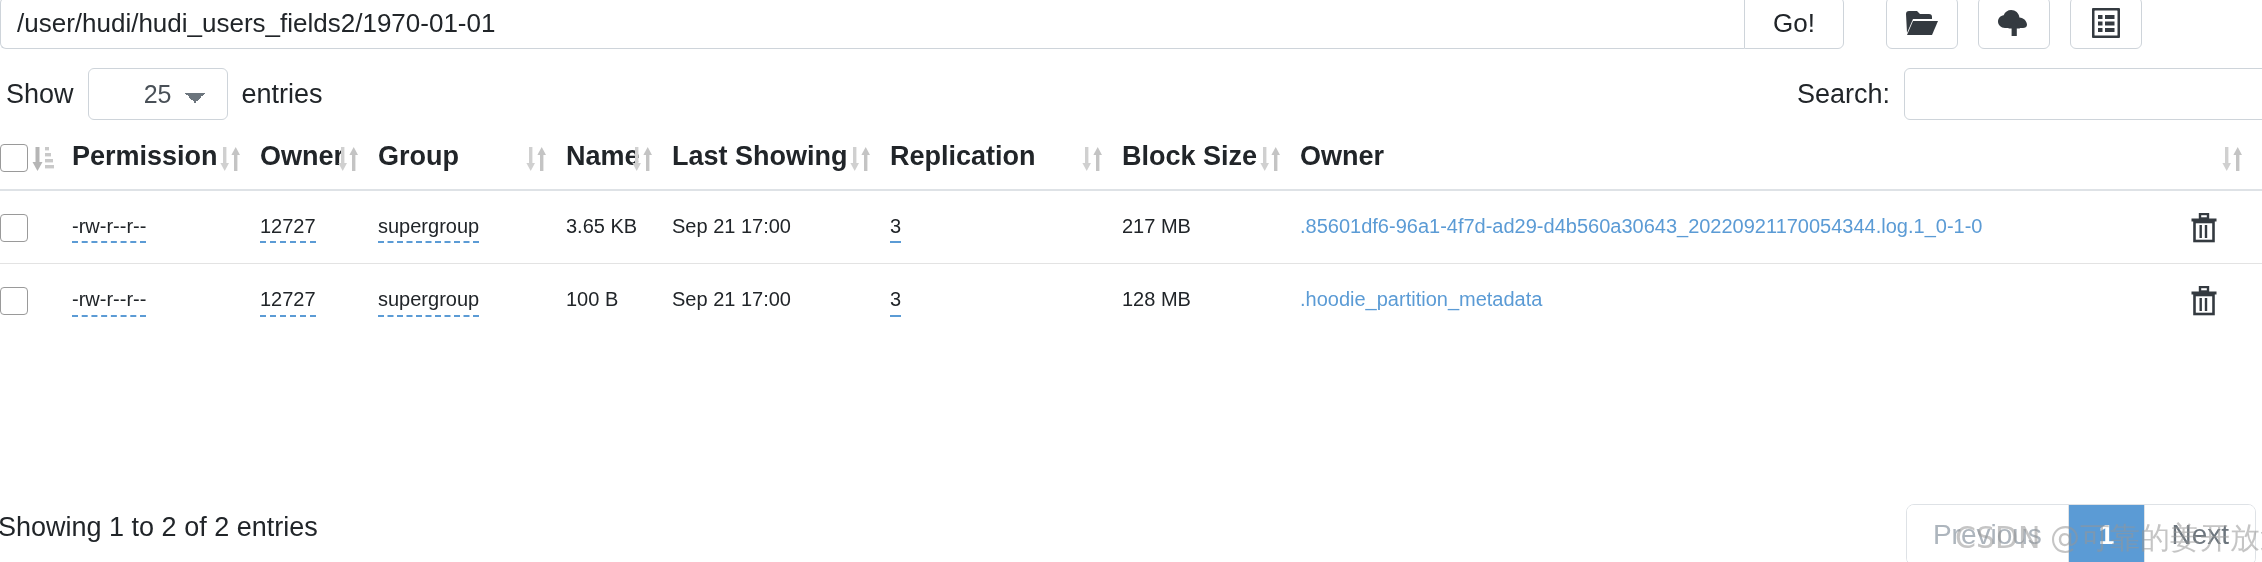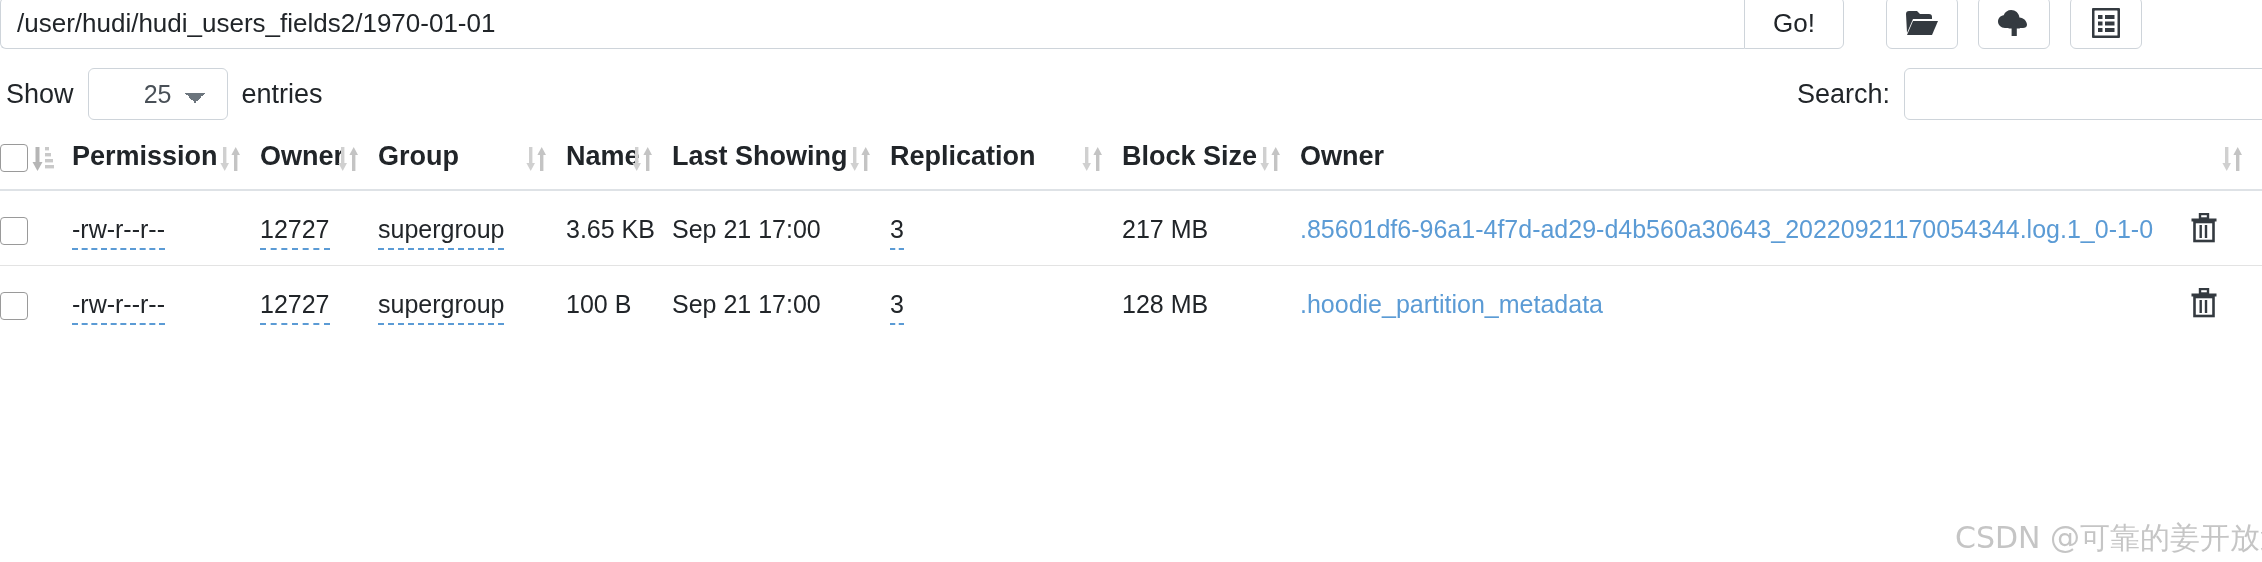--- a/index.html
+++ b/index.html
@@ -121,21 +121,21 @@
     cursor: pointer;
     white-space: normal;
   }
   .th-label { display: block; padding-right: 6px; }
   .sort-ic {
     position: absolute; top: 4px; right: 18px;
     width: 22px; height: 30px;
   }
   .sort-ic svg { display: block; }
   .tbl td {
-    font-size: 25px;
+    font-size: 20px;
     color: #212529;
     padding: 22px 0 14px 0;
     vertical-align: top;
     border-bottom: 1px solid #e3e3e3;
     line-height: 1.32;
     word-break: break-word;
   }
   tr.last-row td { border-bottom: none; }
 
   .col-chk    { width: 72px; }
@@ -476,15 +476,23 @@
                   <rect x="14.8" y="12" width="2.4" height="13" fill="#343a40"></rect>
                 </svg>
               </span>
             </button>
           </td>
         </tr>
       </tbody>
     </table>
   </div>
 
+  <div class="footer">
+    <div class="showing">Showing 1 to 2 of 2 entries</div>
+    <div class="pager">
+      <div class="pg disabled">Previous</div>
+      <div class="pg active">1</div>
+      <div class="pg">Next</div>
+    </div>
+  </div>
 
   <div class="watermark">CSDN @可靠的姜开放逼</div>
 </div>
 
 </body></html>

